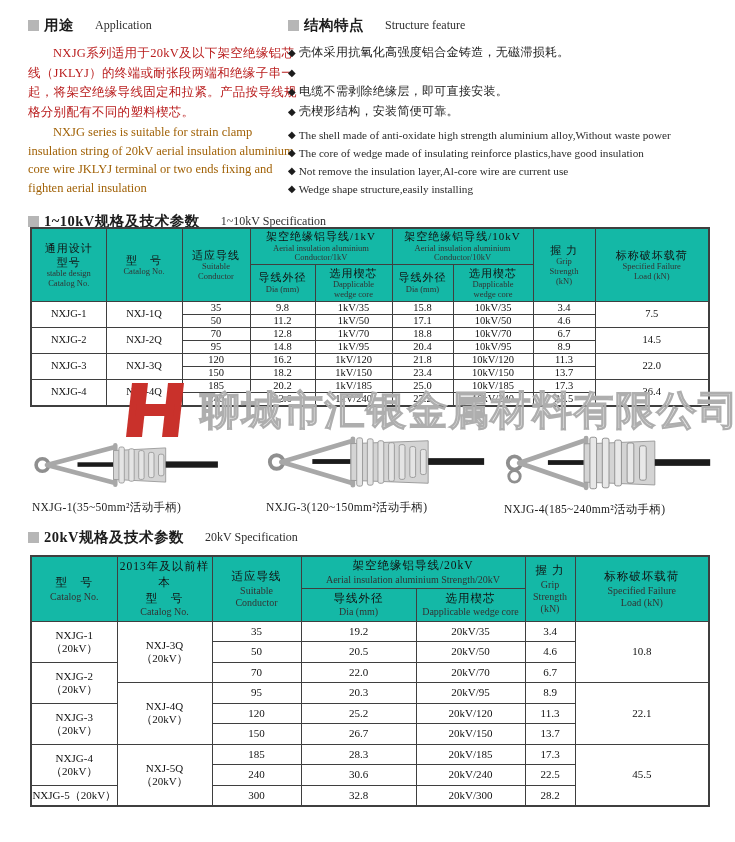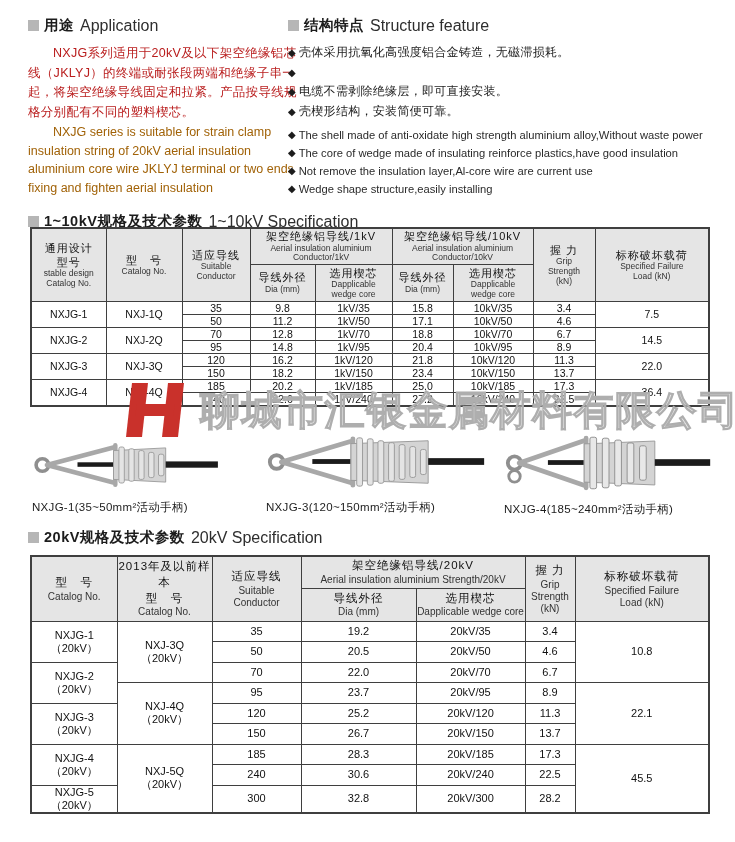--- a/index.html
+++ b/index.html
@@ -1,46 +1,46 @@
 <!DOCTYPE html>
 <html><head>
 <meta charset="utf-8">
 <style>
   * { box-sizing: border-box; }
   html,body { margin:0; padding:0; background:#fff; }
   .page {
     position:relative; width:735px; height:842px; background:#ffffff;
-    font-family:Liberation Sans, sans-serif; color:#1a1a1a; overflow:hidden;
+    font-family:Liberation Serif, serif; color:#1a1a1a; overflow:hidden;
   }
   
   .sec-title { display:flex; align-items:center; }
   .sq { width:11px; height:11px; background:#b6b6b6; margin-right:5px; flex:0 0 auto; }
   .sec-title .zh { font-size:14.5px; font-weight:bold; color:#1c1c1c; letter-spacing:0.5px; }
-  .sec-title .en { font-size:16px; color:#2e2e2e; margin-left:6px; }
+  .sec-title .en { font-size:12px; color:#2e2e2e; margin-left:21px; }
   
   .app-section { position:absolute; left:28px; top:16px; width:272px; }
   .app-section p { margin:0; }
   .para-zh { margin-top:9px !important; font-size:12.5px; line-height:19.5px; color:#b91c1c; text-indent:2em; letter-spacing:0.3px; }
   .para-en { font-size:12.5px; line-height:18.5px; color:#a16207; text-indent:2em; margin-top:1px !important; }
   
   .feature-section { position:absolute; left:288px; top:16px; width:440px; }
   .feat-list { margin-top:8px; }
   .feat-item { display:flex; align-items:flex-start; white-space:nowrap; }
   .feat-item.zh { font-size:12px; line-height:19.5px; color:#1c1c1c; letter-spacing:0.3px; }
   .feat-item.en { font-size:11.2px; line-height:18px; color:#2a2a2a; }
   .feat-list.en-list { margin-top:5px; }
   .diamond { font-size:10px; margin-right:3px; line-height:inherit; color:#1c1c1c; }
   
   .sec1-title { position:absolute; left:28px; top:212px; }
   .sec2-title { position:absolute; left:28px; top:528px; }
   
   table { border-collapse:collapse; table-layout:fixed; background:#fff; }
   th, td { border:1px solid #3f3f3f; text-align:center; vertical-align:middle; padding:0; overflow:hidden; }
   table.spec { border:2px solid #3f3f3f; }
-  th { background:#e5e5e5; font-weight:normal; }
+  th { background:#14b8a6; font-weight:normal; }
   .pre { white-space:pre-line; }
   .hz { display:block; font-size:11px; color:#111; white-space:pre-line; line-height:1.3; letter-spacing:1px; }
   .he { display:block; font-size:8.5px; color:#333; white-space:pre-line; line-height:1.15; letter-spacing:0; }
   .t1 { position:absolute; left:30px; top:227px; width:678px; }
   .t1 tr.h1 th { height:36px; }
   .t1 tr.h2 th { height:37px; }
   .t1 td { font-size:10.5px; height:13px; line-height:12px; color:#111; }
   .t2 { position:absolute; left:30px; top:555px; width:678px; }
   .t2 tr.h1 th { height:32px; }
   .t2 tr.h2 th { height:33px; }
@@ -414,21 +414,21 @@
 （20kV）</td>
       <td>70</td>
       <td>22.0</td>
       <td>20kV/70</td>
       <td>6.7</td>
     </tr>
     <tr>
       <td rowspan="3" class="pre">NXJ-4Q
 （20kV）</td>
       <td>95</td>
-      <td>23.7</td>
+      <td>20.3</td>
       <td>20kV/95</td>
       <td>8.9</td>
       <td rowspan="3">22.1</td>
     </tr>
     <tr>
       <td rowspan="2" class="pre">NXJG-3
 （20kV）</td>
       <td>120</td>
       <td>25.2</td>
       <td>20kV/120</td>

